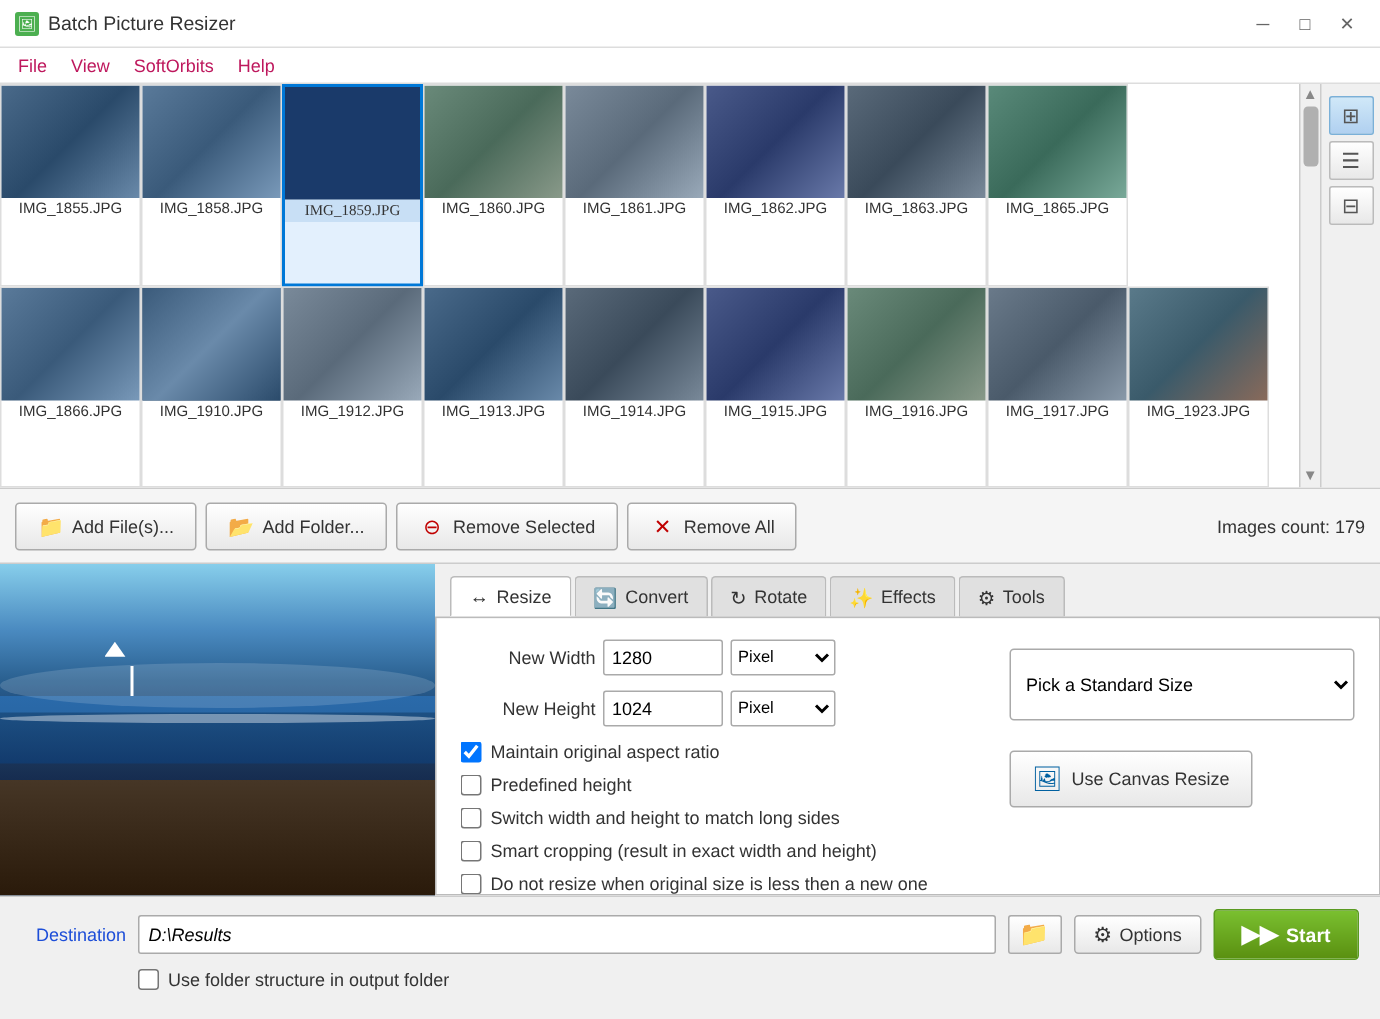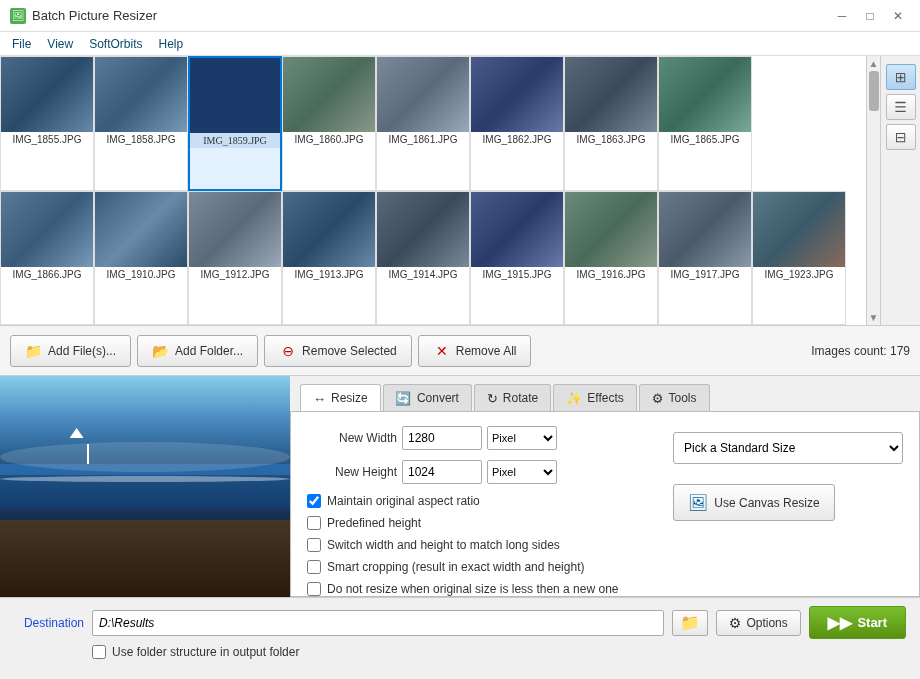--- a/index.html
+++ b/index.html
@@ -21,21 +21,21 @@
     .title-bar-btn { width: 24px; height: 20px; border: none; background: transparent; cursor: pointer; font-size: 12px; color: #666; display: flex; align-items: center; justify-content: center; }
 
     
     .menu-bar {
       background: #fff;
       border-bottom: 1px solid #ddd;
       display: flex;
       padding: 2px 4px;
       height: 24px;
     }
-    .menu-item { padding: 2px 8px; cursor: pointer; font-size: 12px; color: #0c4a6e; border-radius: 2px; display: flex; align-items: center; }
+    .menu-item { padding: 2px 8px; cursor: pointer; font-size: 12px; color: #be185d; border-radius: 2px; display: flex; align-items: center; }
 
     
     .main { display: flex; flex-direction: column; height: calc(679px - 56px); }
 
     
     .image-area {
       background: #fff;
       border-bottom: 1px solid #ccc;
       height: 270px;
       display: flex;
@@ -229,21 +229,21 @@
     }
 
     
     .standard-size-row {
       display: flex;
       align-items: center;
       margin-left: 10px;
     }
     .standard-size-select {
       width: 230px;
-      height: 32px;
+      height: 48px;
       border: 1px solid #aaa;
       border-radius: 3px;
       font-size: 12px;
       background: white;
       padding: 0 6px;
     }
 
     .two-col { display: flex; gap: 16px; }
     .col-left { flex: 1; }
     .col-right { display: flex; align-items: flex-start; padding-top: 6px; }

